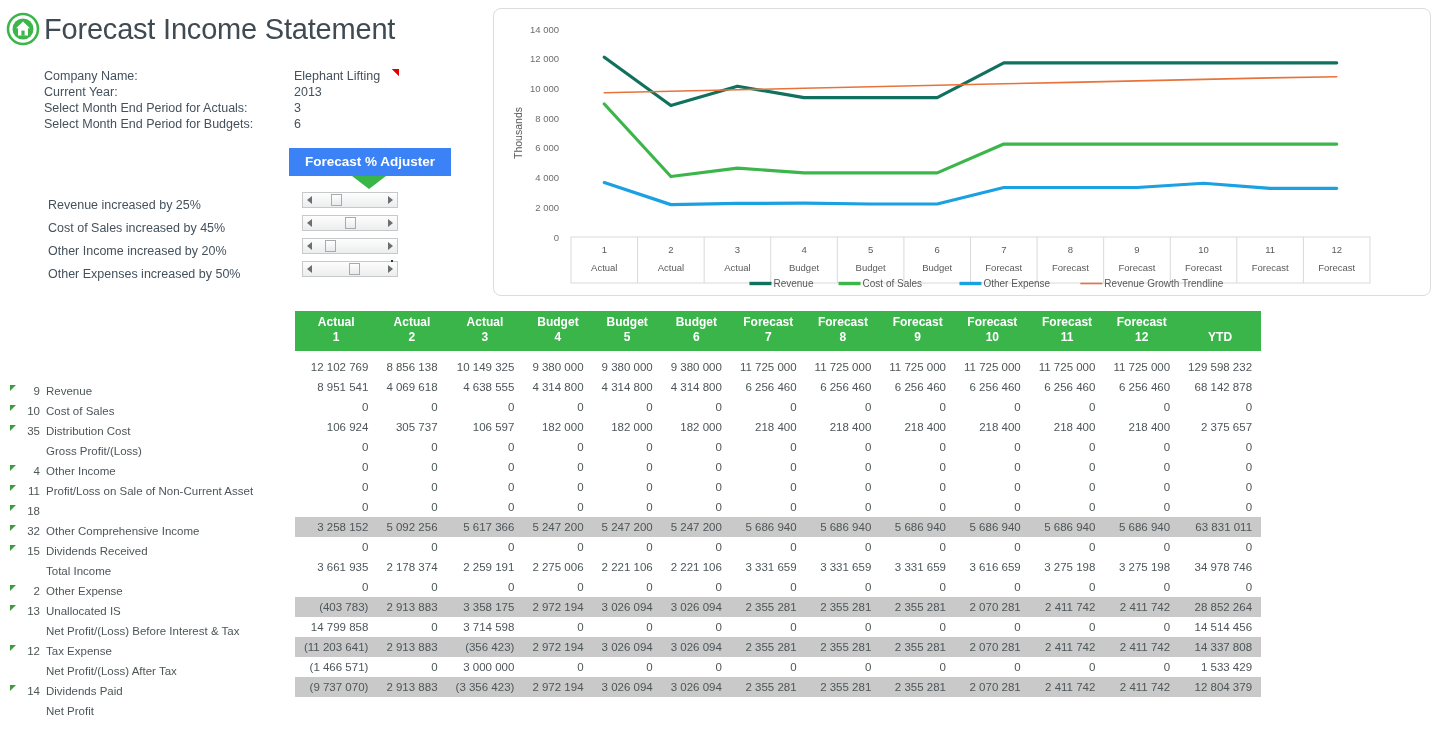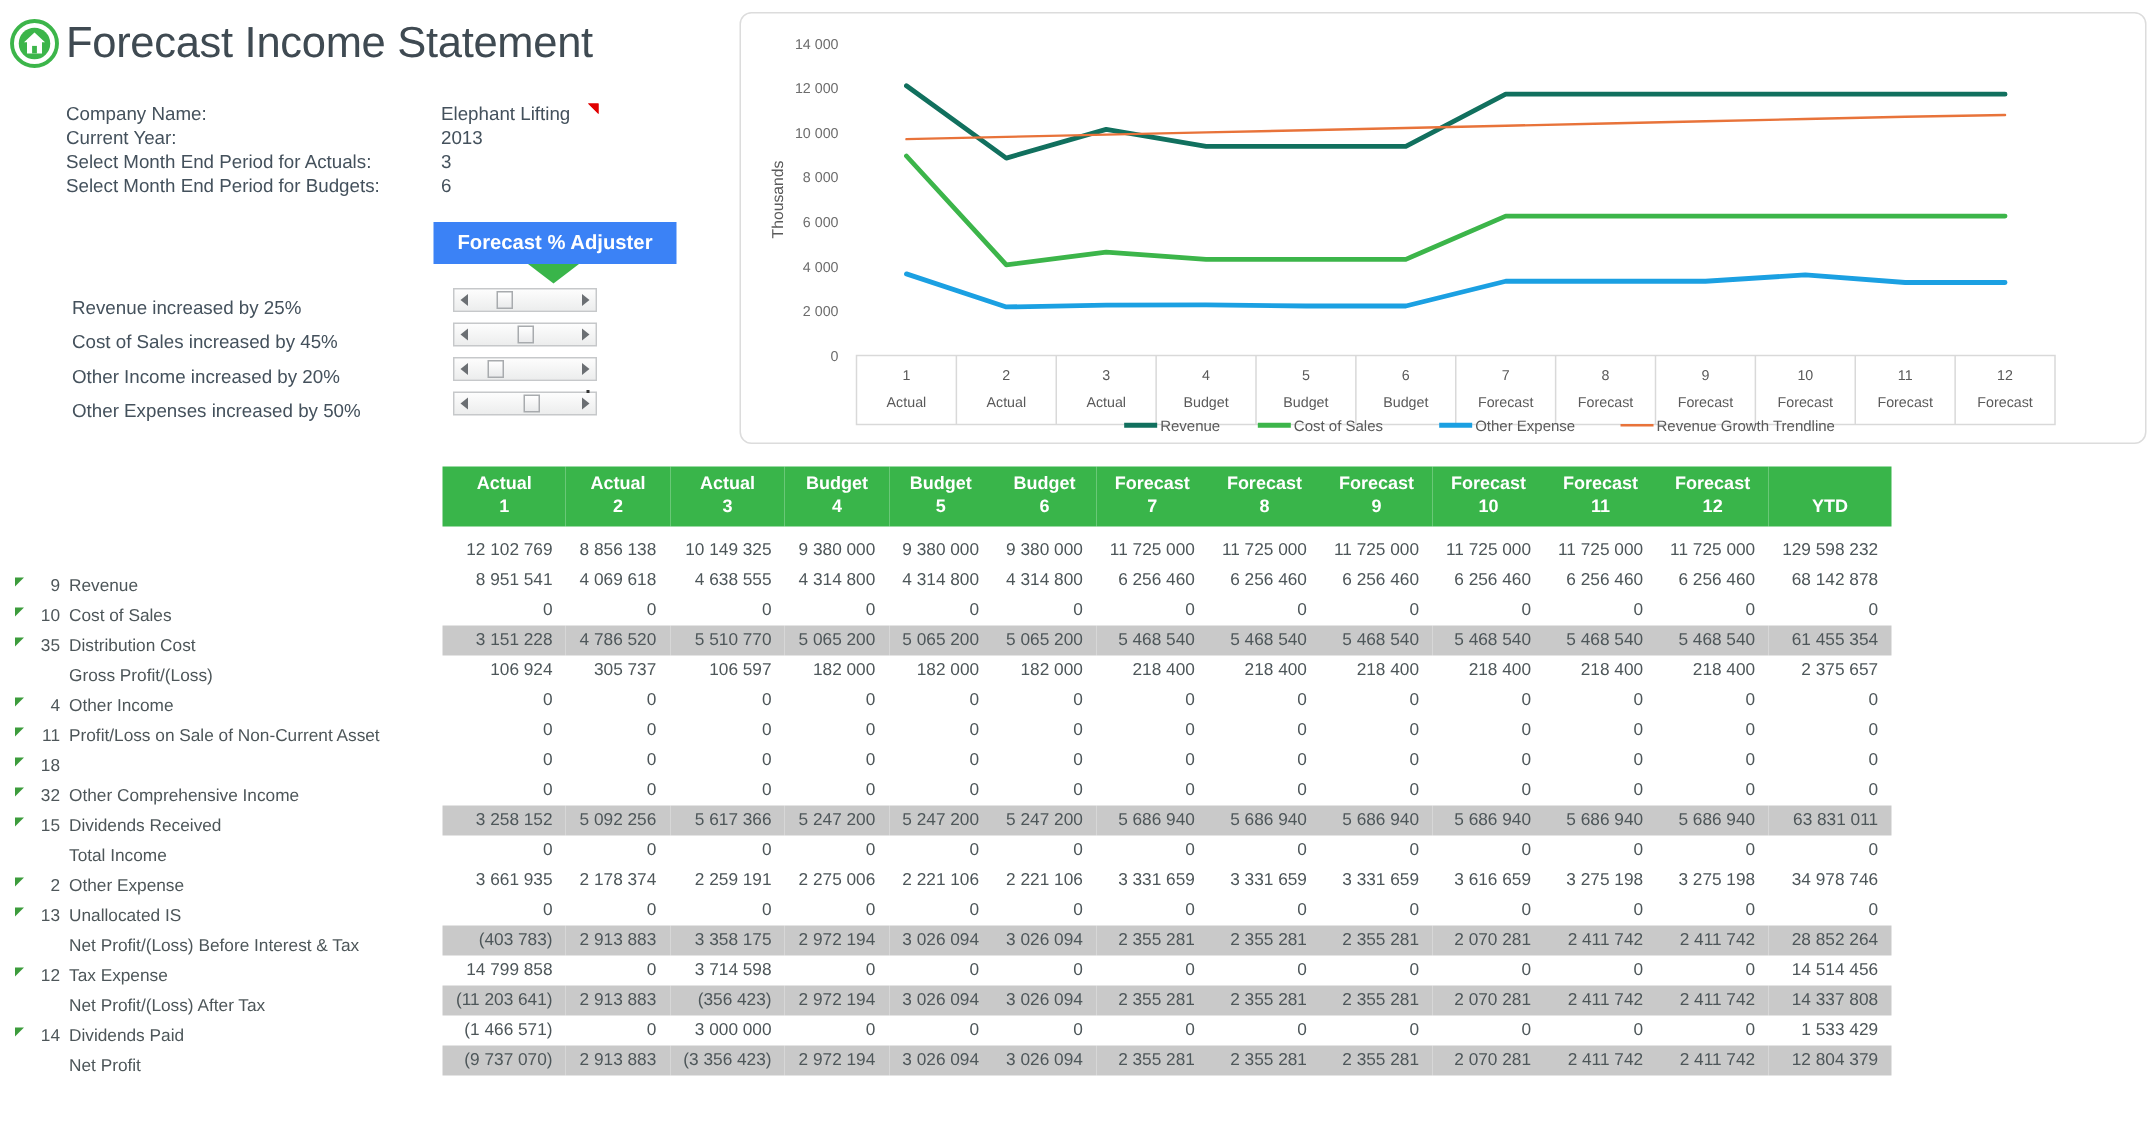--- a/index.html
+++ b/index.html
@@ -524,35 +524,20 @@
         <td>0</td>
         <td>0</td>
         <td>0</td>
         <td>0</td>
         <td>0</td>
         <td>0</td>
         <td>0</td>
         <td>0</td>
         <td>0</td>
       </tr>
-      <tr class="subtotal">
-        <td>3 151 228</td>
-        <td>4 786 520</td>
-        <td>5 510 770</td>
-        <td>5 065 200</td>
-        <td>5 065 200</td>
-        <td>5 065 200</td>
-        <td>5 468 540</td>
-        <td>5 468 540</td>
-        <td>5 468 540</td>
-        <td>5 468 540</td>
-        <td>5 468 540</td>
-        <td>5 468 540</td>
-        <td>61 455 354</td>
-      </tr>
       <tr class="">
         <td>106 924</td>
         <td>305 737</td>
         <td>106 597</td>
         <td>182 000</td>
         <td>182 000</td>
         <td>182 000</td>
         <td>218 400</td>
         <td>218 400</td>
         <td>218 400</td>

